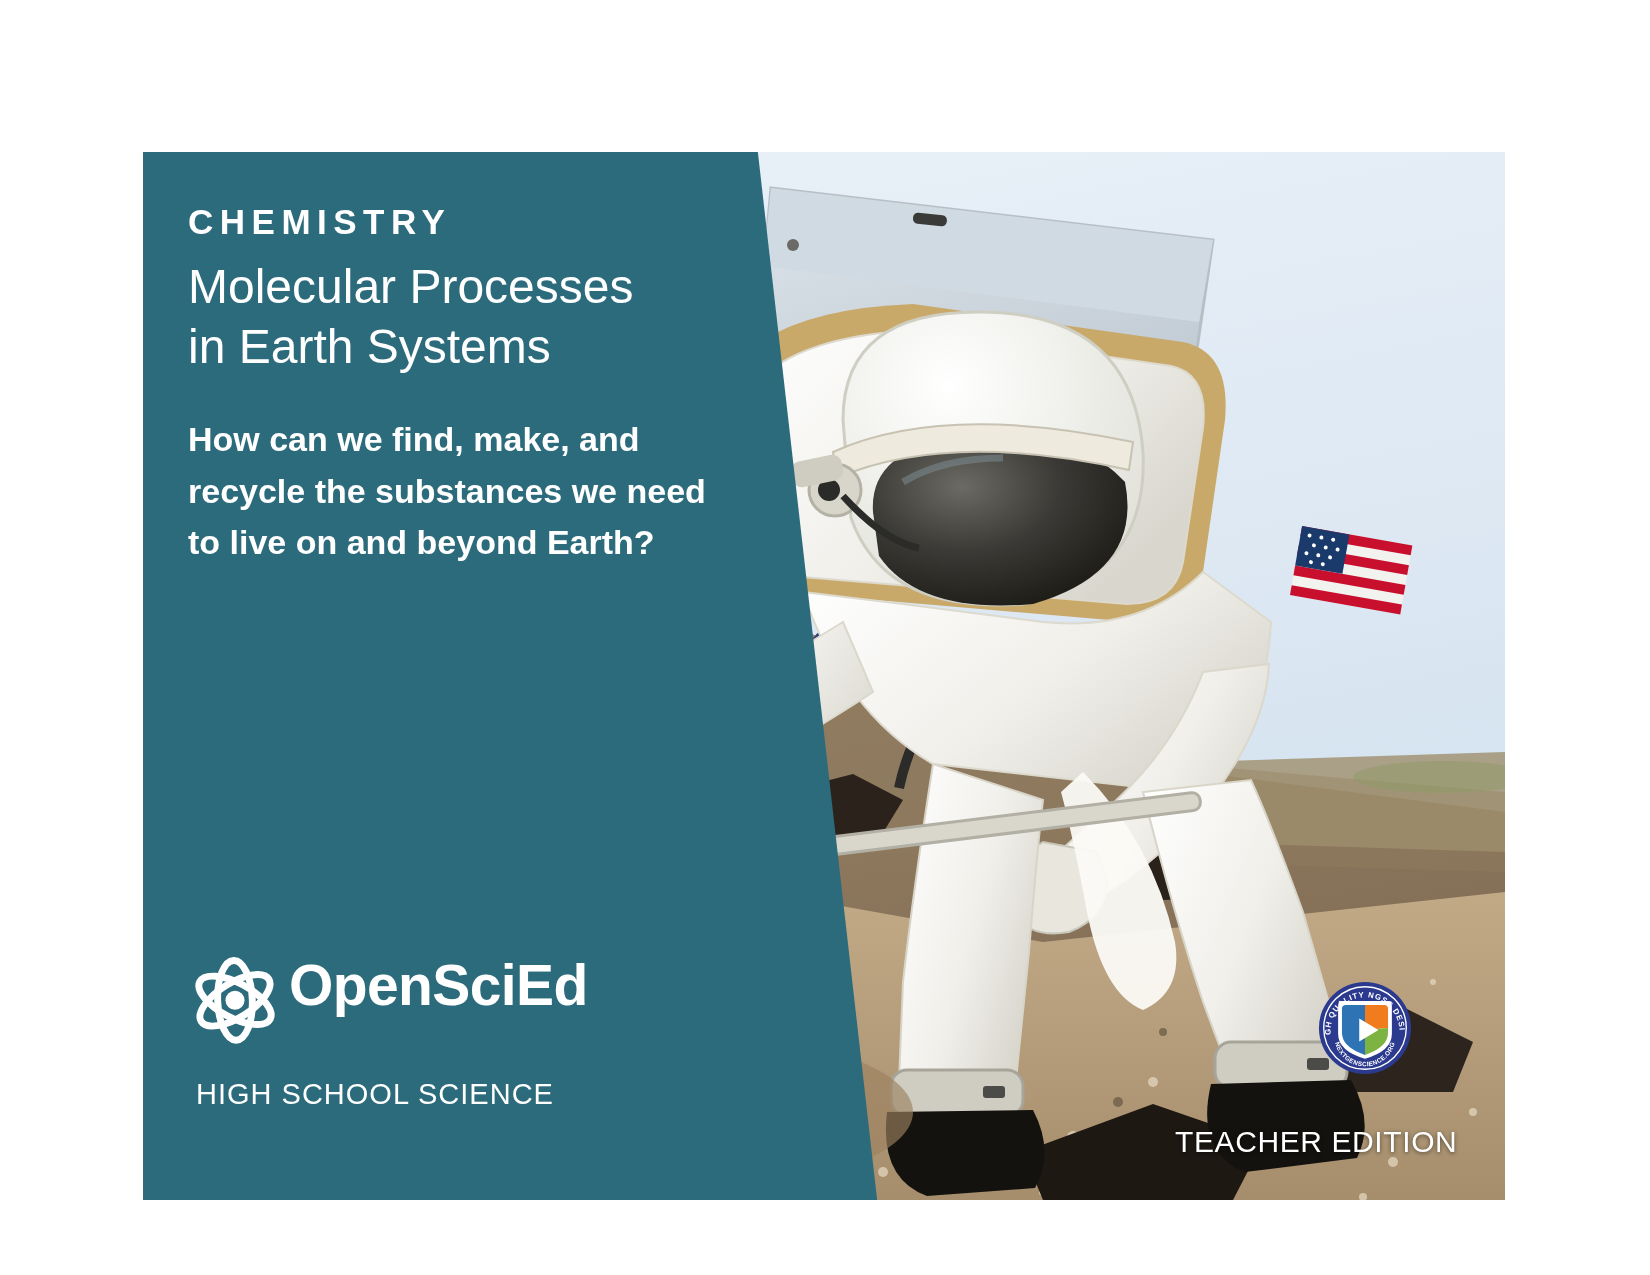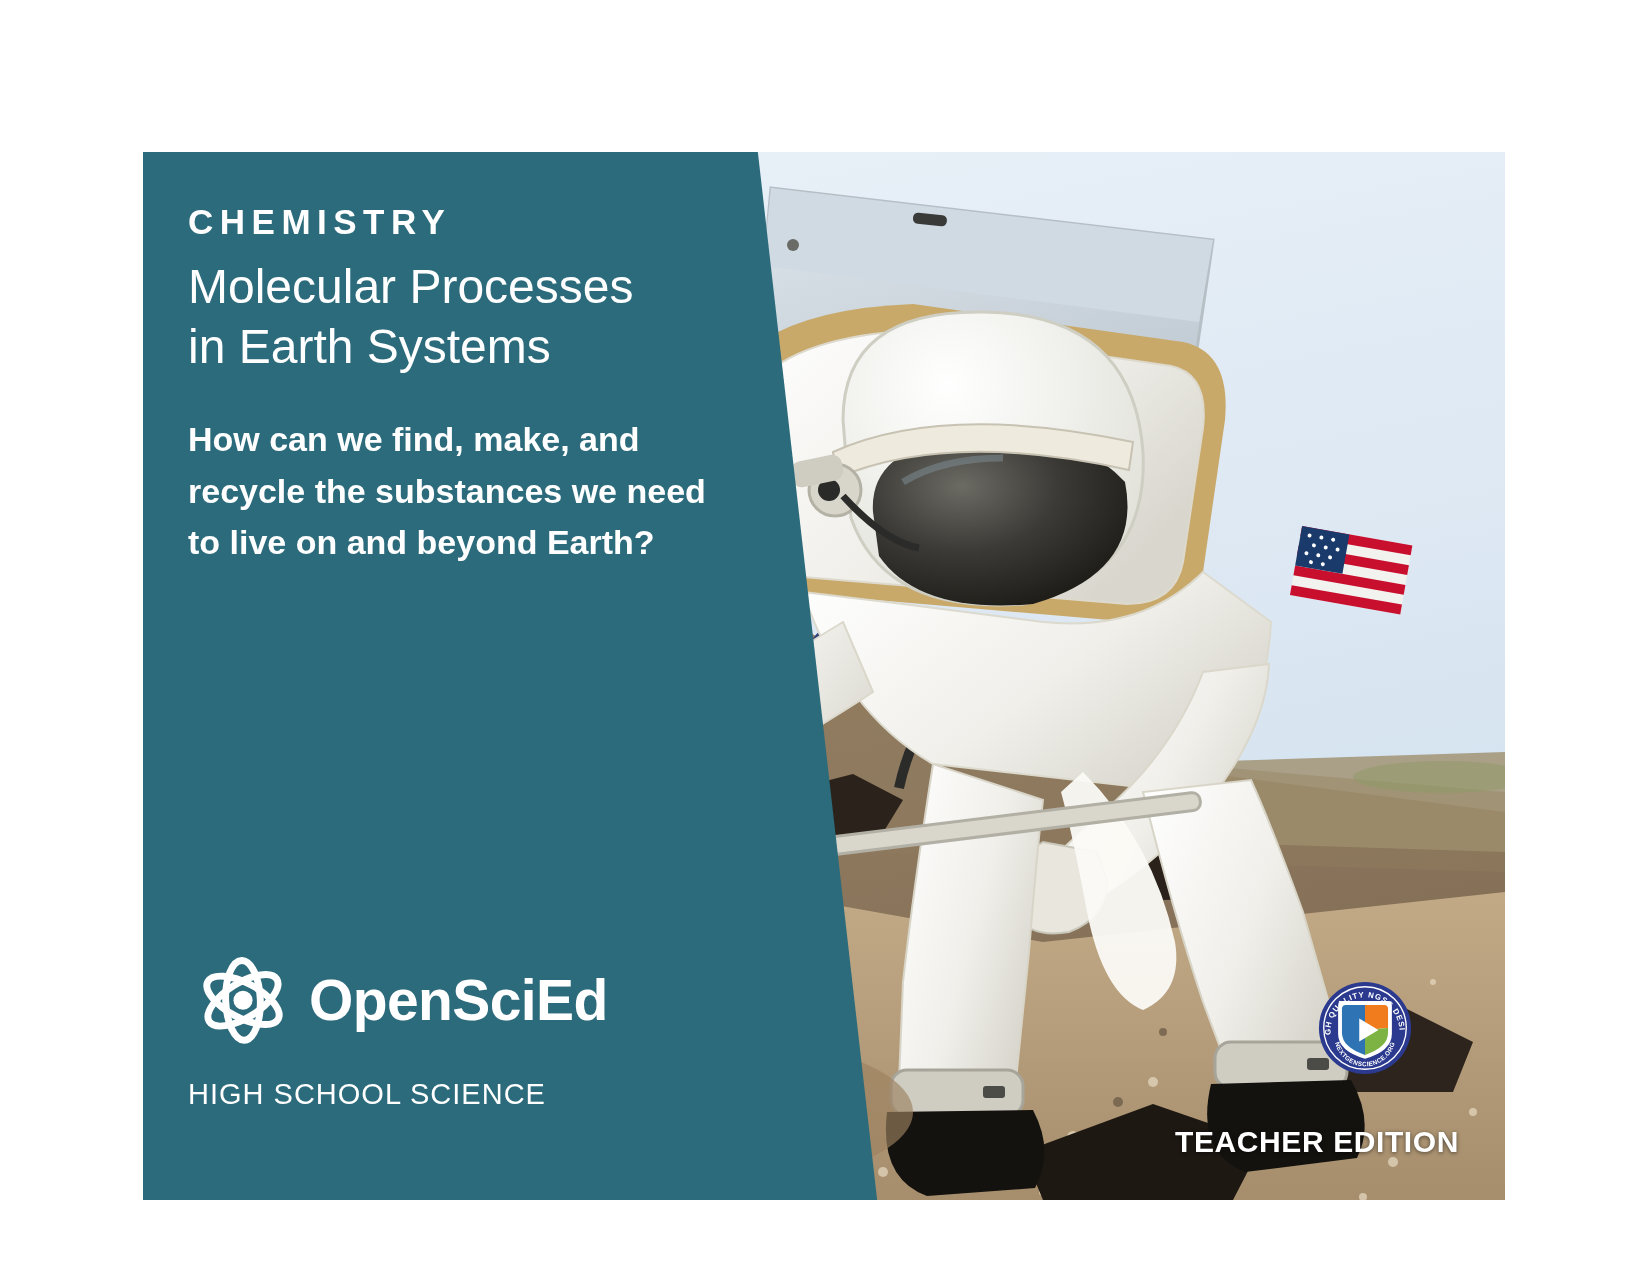--- a/index.html
+++ b/index.html
@@ -33,37 +33,37 @@
   .unit-title{
     position:absolute;left:45px;top:105px;width:470px;
     color:#ffffff;font-size:48px;font-weight:400;line-height:1.26;
   }
   .driving-question{
     position:absolute;left:45px;top:262px;width:530px;
     color:#ffffff;font-size:34px;font-weight:bold;line-height:1.52;
   }
 
   
-  .logo-row{position:absolute;left:48px;top:805px;display:flex;align-items:center;gap:14px;}
+  .logo-row{position:absolute;left:40px;top:805px;display:flex;align-items:flex-start;gap:2px;}
   .logo-mark{width:104px;height:86px;flex:0 0 auto;}
   .logo-word{
     color:#ffffff;font-size:57px;font-weight:bold;letter-spacing:-0.6px;line-height:1;
     white-space:nowrap;
   }
   .band-label{
-    position:absolute;left:45px;top:926px;
+    position:absolute;left:53px;top:926px;
     color:#ffffff;font-size:29px;font-weight:400;letter-spacing:1.0px;white-space:nowrap;text-align:center;
   }
 
   
   .ngss-badge{position:absolute;left:1317px;top:980px;width:96px;height:96px;}
   .ngss-badge svg{display:block;width:100%;height:100%;}
   .teacher-edition{
     position:absolute;left:1175px;top:1125px;
-    color:#ffffff;font-size:30px;font-weight:bold;letter-spacing:0.6px;
+    color:#ffffff;font-size:30px;font-weight:normal;letter-spacing:0.6px;
     text-shadow:0 1px 4px rgba(0,0,0,.55);white-space:nowrap;
   }
 </style>
 </head>
 <body>
 
 <div id="cover">
 
   <div class="photo">
     <svg viewBox="0 0 1362 1048" preserveAspectRatio="xMidYMid slice" aria-hidden="true">

